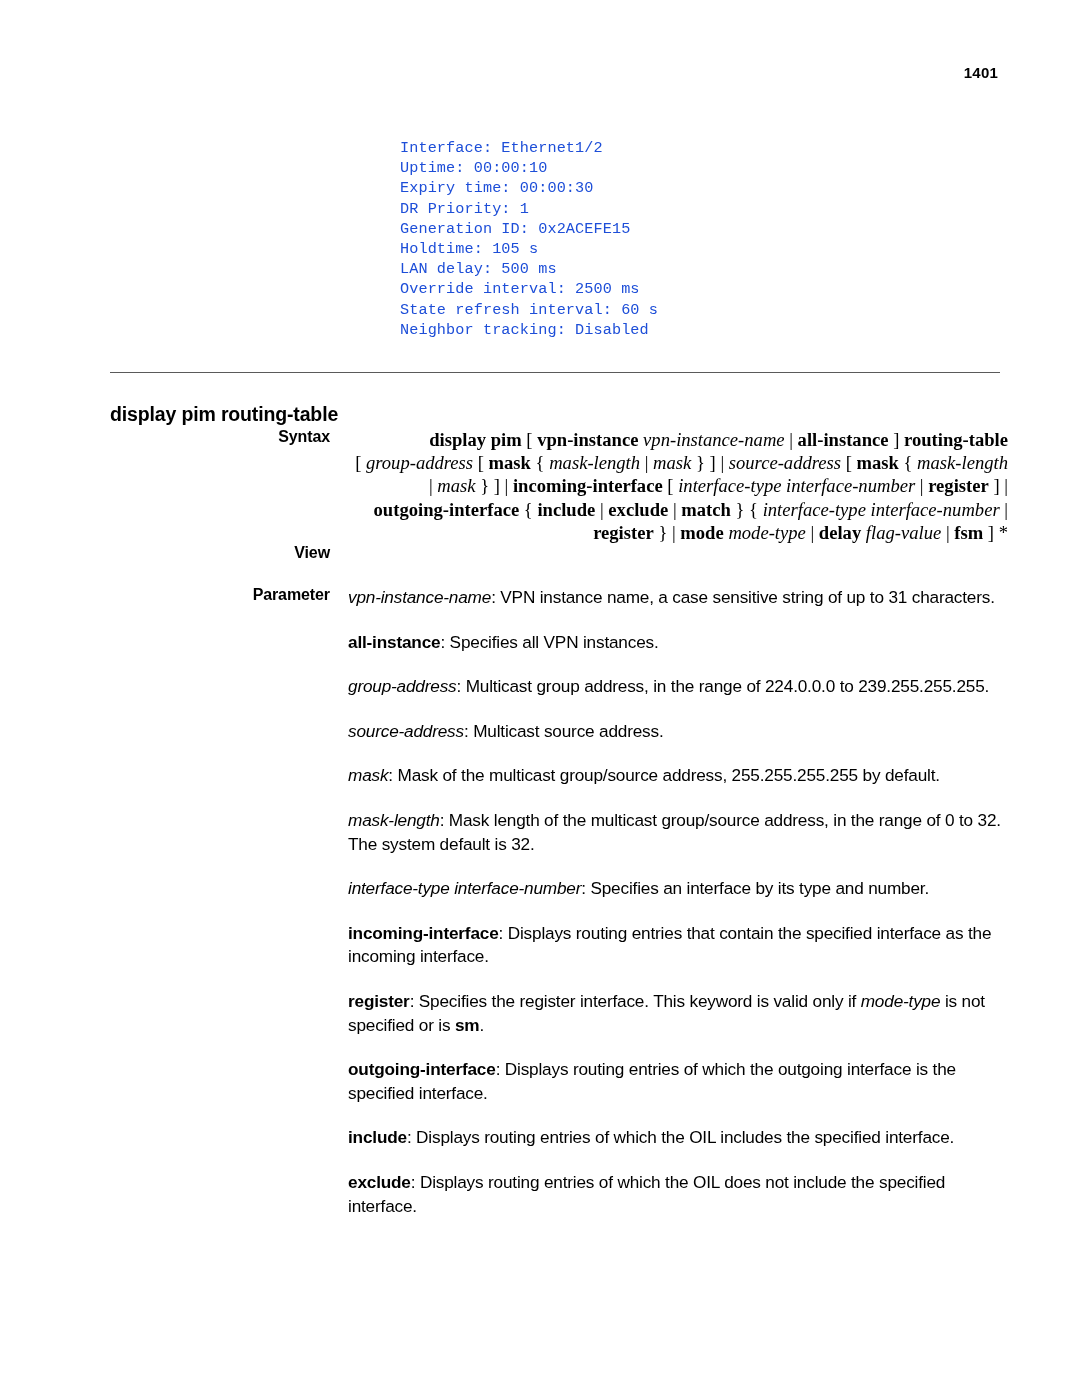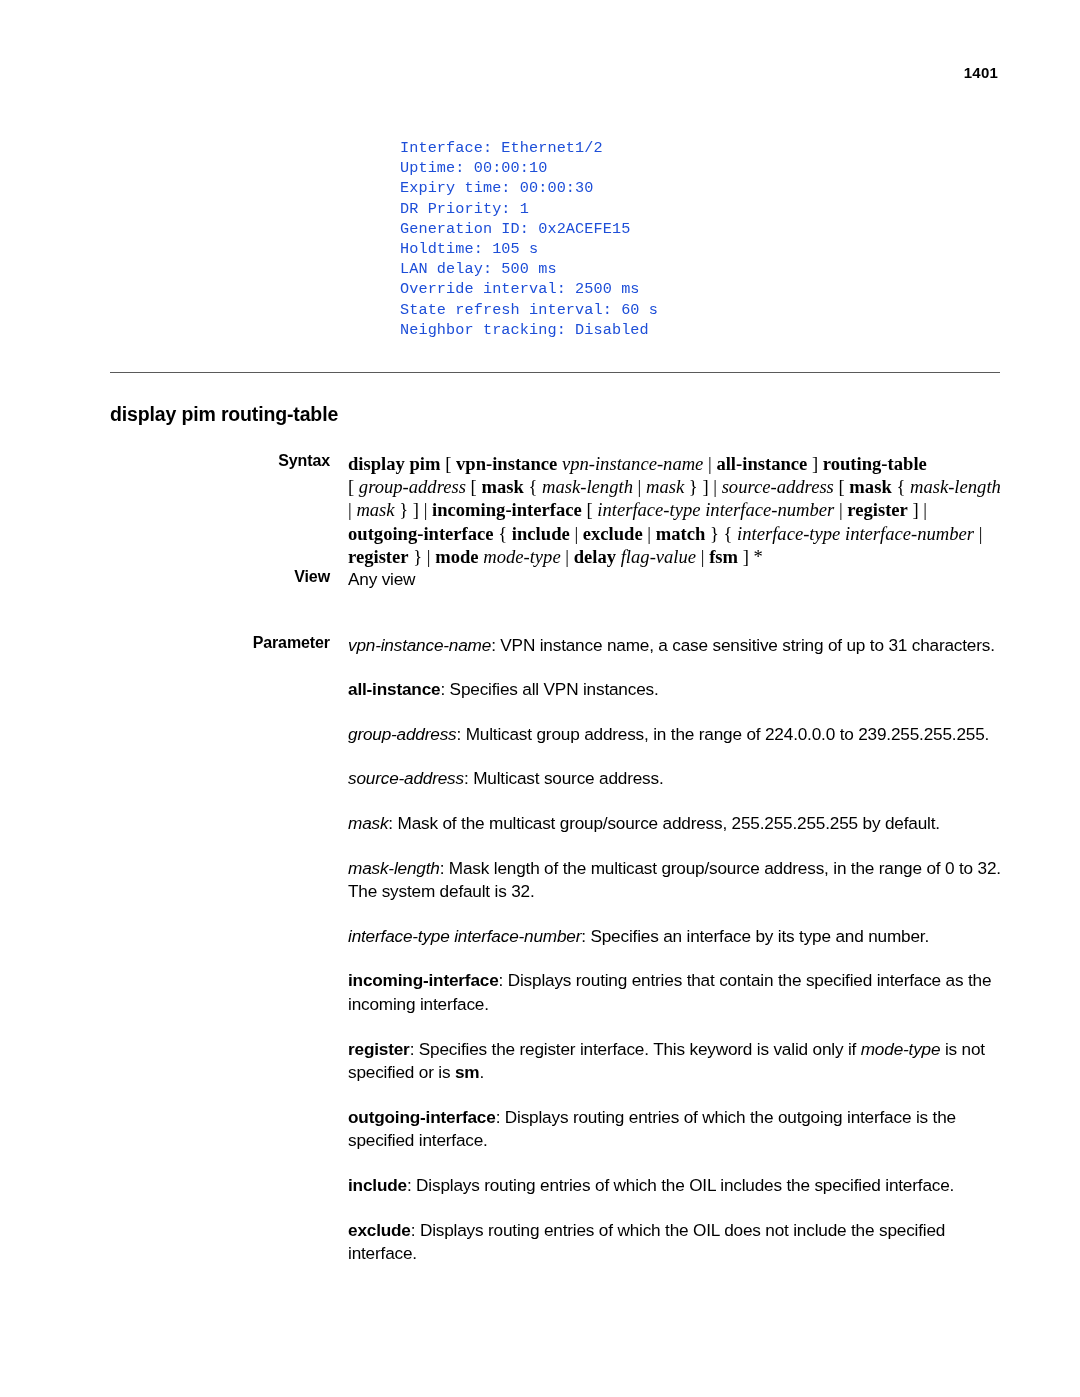--- a/index.html
+++ b/index.html
@@ -68,21 +68,21 @@
     font-size: 19.5px;
     font-weight: bold;
     letter-spacing: -0.15px;
     color: #000;
     margin-top: 20px;
   }
 
   
   .content {
     position: absolute;
-    top: 452px;
+    top: 428px;
     left: 0;
     width: 1080px;
   }
 
   .row {
     position: relative;
     display: block;
     margin-bottom: 0;
   }
 
@@ -103,21 +103,21 @@
     margin-right: 72px;
   }
 
   
   .syntax-body {
     font-family: "Liberation Serif", "DejaVu Serif", serif;
     font-size: 18.6px;
     line-height: 23.2px;
     color: #000;
   }
-  .syntax-line { display: block; white-space: nowrap; }
+  .syntax-line { display: block; white-space: nowrap; text-align: right; }
   .syntax-body b { font-weight: bold; }
   .syntax-body i { font-style: italic; }
 
   
   .prose {
     font-family: "Liberation Sans", sans-serif;
     font-size: 17.2px;
     line-height: 23.6px;
     color: #000;
     letter-spacing: -0.18px;
@@ -152,21 +152,20 @@
           <span class="syntax-line"><b>display pim</b> [ <b>vpn-instance</b> <i>vpn-instance-name</i> | <b>all-instance</b> ] <b>routing-table</b></span>
           <span class="syntax-line">[ <i>group-address</i> [ <b>mask</b> { <i>mask-length</i> | <i>mask</i> } ] | <i>source-address</i> [ <b>mask</b> { <i>mask-length</i></span>
           <span class="syntax-line">| <i>mask</i> } ] | <b>incoming-interface</b> [ <i>interface-type interface-number</i> | <b>register</b> ] |</span>
           <span class="syntax-line"><b>outgoing-interface</b> { <b>include</b> | <b>exclude</b> | <b>match</b> } { <i>interface-type interface-number</i> |</span>
           <span class="syntax-line"><b>register</b> } | <b>mode</b> <i>mode-type</i> | <b>delay</b> <i>flag-value</i> | <b>fsm</b> ] *</span>
         </div>
     </div>
 
     <div class="row row-view">
       <div class="row-label">View</div>
-      <div class="row-body prose">Any view</div>
     </div>
 
     <div class="row row-param">
       <div class="row-label">Parameter</div>
       <div class="row-body prose">
           <p class="para"><i>vpn-instance-name</i>: VPN instance name, a case sensitive string of up to 31 characters.</p>
           <p class="para"><b>all-instance</b>: Specifies all VPN instances.</p>
           <p class="para"><i>group-address</i>: Multicast group address, in the range of 224.0.0.0 to 239.255.255.255.</p>
           <p class="para"><i>source-address</i>: Multicast source address.</p>
           <p class="para"><i>mask</i>: Mask of the multicast group/source address, 255.255.255.255 by default.</p>

